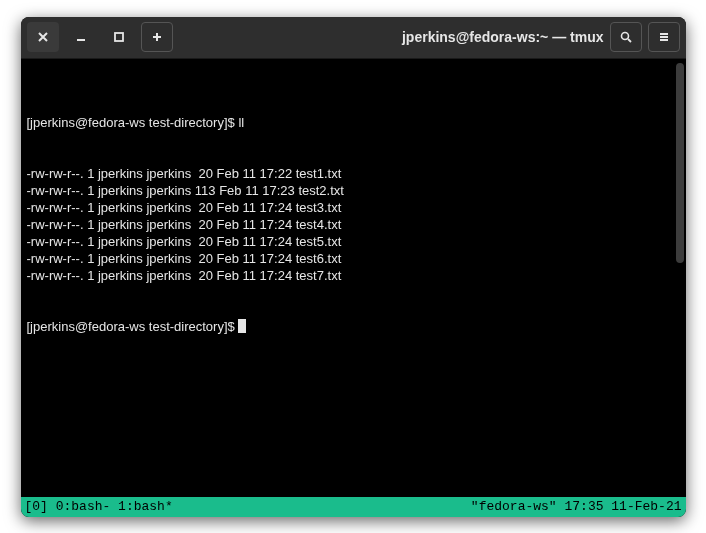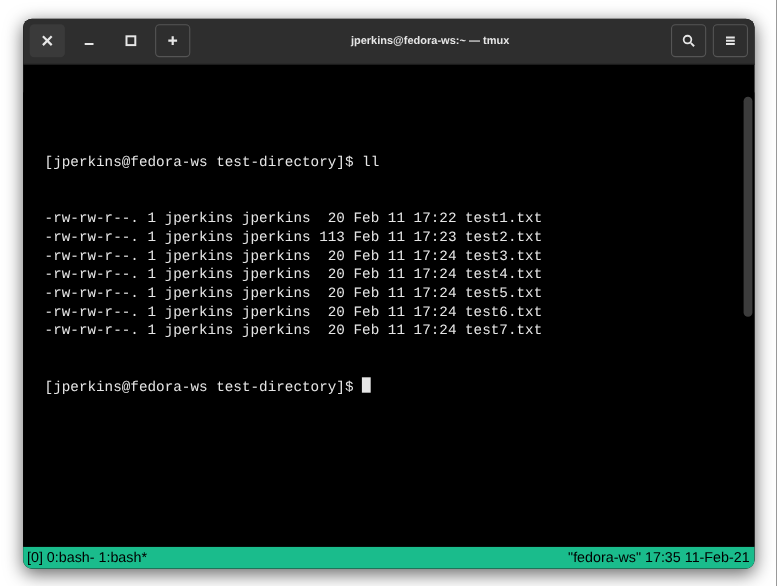--- a/index.html
+++ b/index.html
@@ -38,39 +38,38 @@
       align-items: center;
       justify-content: center;
       color: #e6e6e6;
       border-radius: 4px;
       cursor: pointer;
     }
     .tbtn.close { background: #3a3a3a; }
     .tbtn svg { width: 14px; height: 14px; }
     .title {
       flex: 1;
-      text-align: center;
+      text-align: right;
       color: #e6e6e6;
-      font-size: 10px;
+      font-size: 14px;
       font-weight: 600;
       white-space: nowrap;
       overflow: hidden;
     }
     .terminal {
       flex: 1;
       background: #000;
-      padding: 4px 20px;
-      font-family: Liberation Mono, monospace;
+      padding: 4px 6px;
+      font-family: Liberation Sans, sans-serif;
       font-size: 13px;
       line-height: 17px;
       color: #e6e6e6;
       white-space: pre;
       overflow: hidden;
       position: relative;
-      margin-top: 25px;
     }
     .prompt { color: #e6e6e6; }
     .cmd { color: #e6e6e6; }
     .cursor {
       display: inline-block;
       width: 8px;
       height: 14px;
       background: #e6e6e6;
       vertical-align: -2px;
     }
@@ -81,21 +80,21 @@
       width: 8px;
       height: 200px;
       background: rgba(120,120,120,0.5);
       border-radius: 4px;
     }
     .statusbar {
       height: 20px;
       background: #1abc8c;
       display: flex;
       align-items: center;
-      font-family: Liberation Sans, sans-serif;
+      font-family: Liberation Mono, monospace;
       font-size: 13px;
       color: #000;
       padding: 0 4px;
     }
     .status-left { flex: 1; white-space: pre; }
     .status-right { white-space: pre; }
     .row { display: block; }
   </style>
 </head>
 <body>

